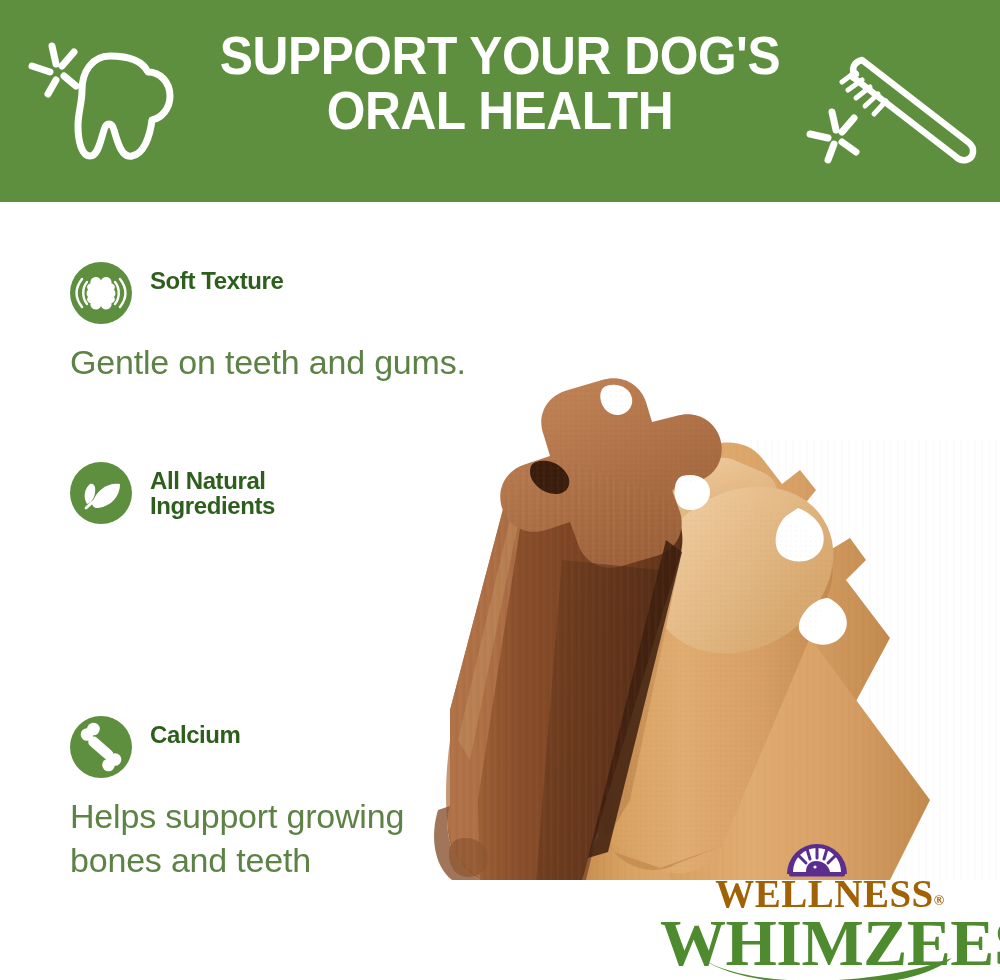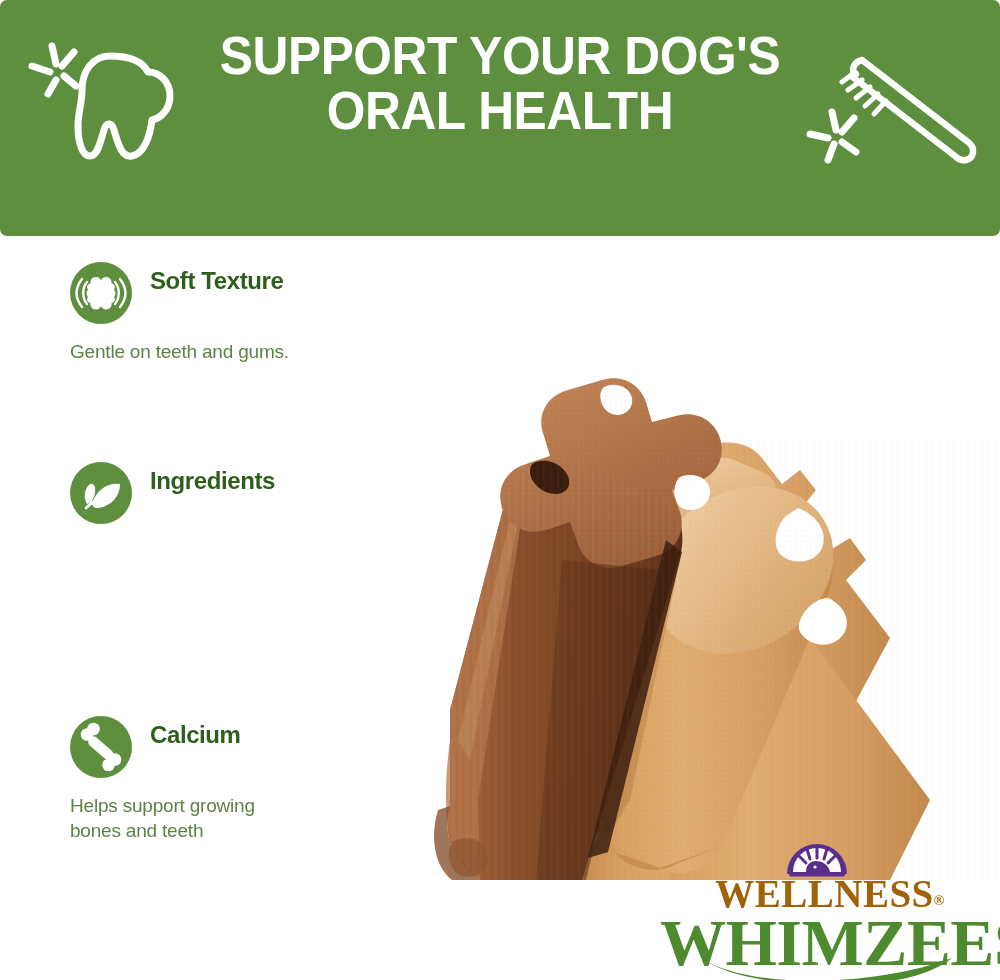--- a/index.html
+++ b/index.html
@@ -17,24 +17,23 @@
     background: #ffffff;
     overflow: hidden;
   }
 
   
   .banner {
     position: absolute;
     left: 0;
     top: 0;
     width: 1000px;
-    height: 236px;
+    height: 202px;
     background: #5d8f3e;
     overflow: hidden;
-    border-radius: 7px;
   }
   .banner-title {
     position: absolute;
     left: 150px;
     top: 28px;
     width: 700px;
     text-align: center;
     color: #ffffff;
     font-family: "Liberation Sans Narrow", "Liberation Sans", sans-serif;
     font-weight: bold;
@@ -96,21 +95,21 @@
     color: #2d5e1c;
     font-weight: bold;
     font-size: 24px;
     line-height: 1.06;
     padding-top: 6px;
     letter-spacing: -0.4px;
   }
   .feat-title .t2 { display: block; }
   .feat-body {
     color: #5d8246;
-    font-size: 19px;
+    font-size: 34px;
     line-height: 1.30;
     margin-top: 16px;
     letter-spacing: -0.2px;
   }
   .feat-body .b-line { display: block; }
 
   
   .product-photo {
     position: absolute;
     left: 330px;
@@ -459,20 +458,21 @@
 
           <path d="M20 22 C14 27 13 36 17 42 C23 40 26 33 25 25 C24 22 22 21 20 22 Z" fill="#ffffff"></path>
 
           <path d="M22 42 C26 28 38 20 50 22 C50 34 42 44 28 46
                    C25 46.5 23 45 22 42 Z" fill="#ffffff"></path>
 
           <path d="M16 46 C22 40 30 34 42 28" fill="none" stroke="#ffffff" stroke-width="2.8" stroke-linecap="round"></path>
         </svg>
       </div>
       <div class="feat-title">
+        <span>All Natural</span>
         <span class="t2">Ingredients</span>
       </div>
     </div>
   </div>
 
   <div class="feature feat-3">
     <div class="feat-head">
       <div class="icon-circle">
         <svg viewBox="0 0 62 62" xmlns="http://www.w3.org/2000/svg">
           <g fill="#ffffff">

